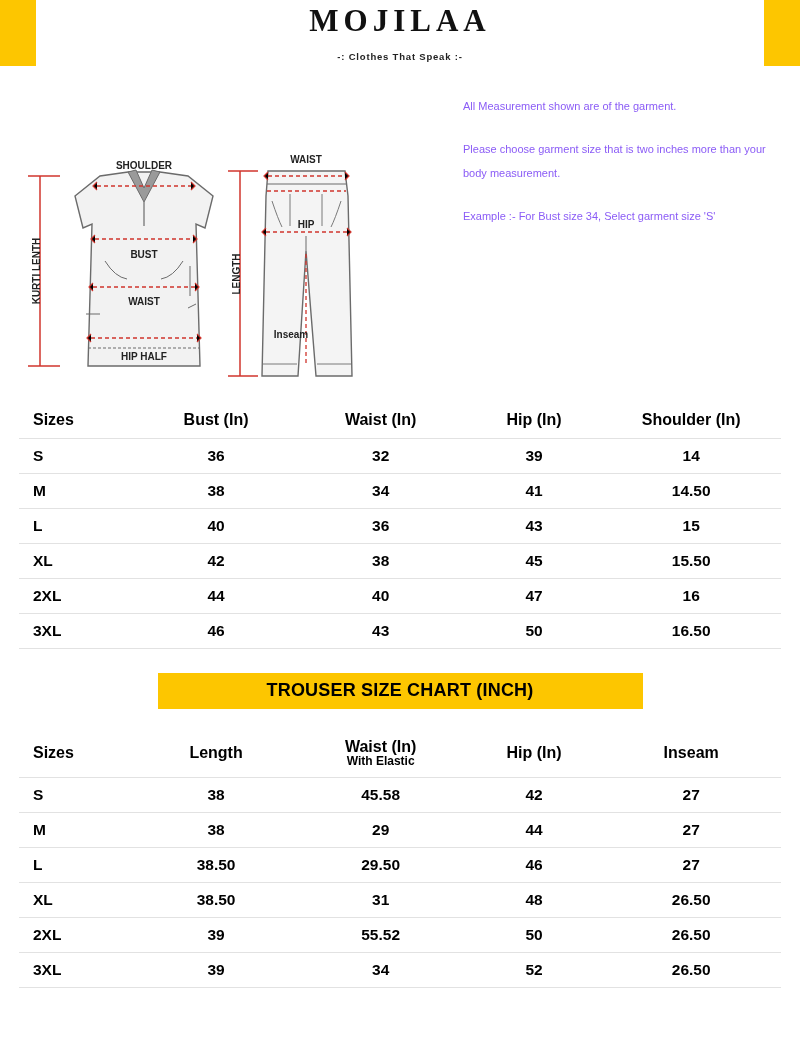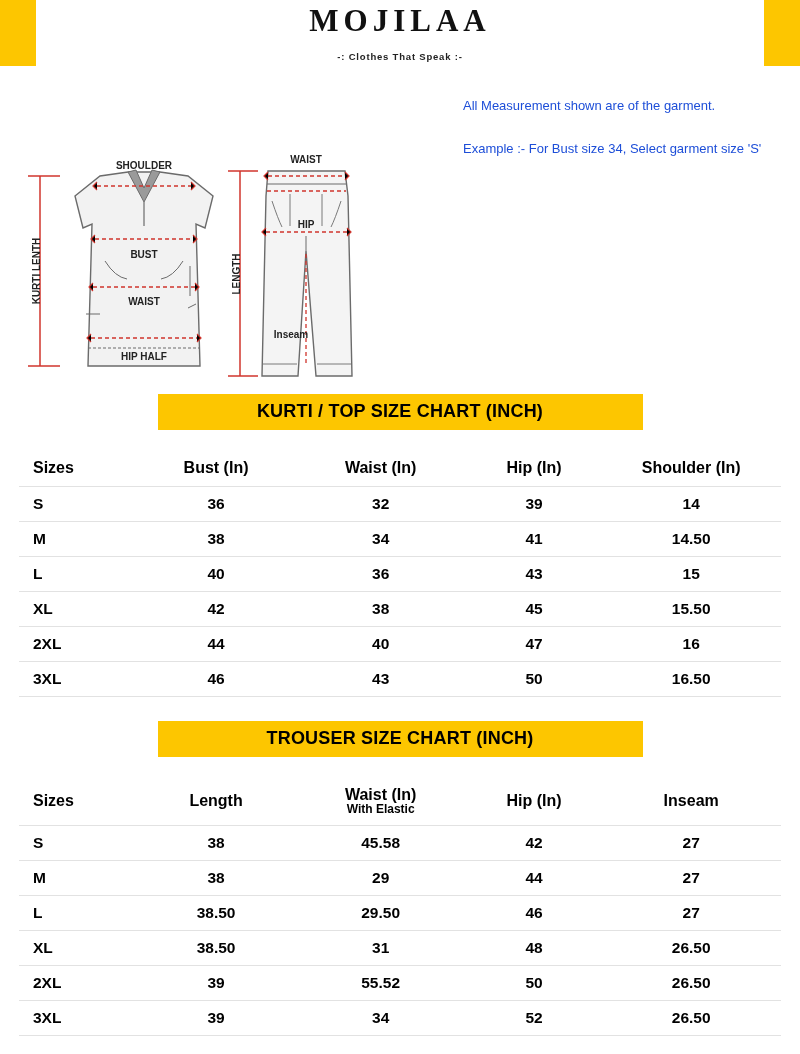--- a/index.html
+++ b/index.html
@@ -67,23 +67,23 @@
     height: 320px;
     box-sizing: border-box;
   }
   .figures {
     width: 445px;
     position: relative;
   }
   .notes {
     flex: 1;
     padding: 18px 20px 0 18px;
-    font-size: 13px;
+    font-size: 11px;
     line-height: 24px;
-    color: #1d4ed8;
+    color: #8b5cf6;
   }
   .notes p {
     margin: 0 0 19px 0;
   }
 
   
   .section-bar {
     margin: 0 auto;
     width: 485px;
     background: #fdc600;
@@ -236,27 +236,25 @@
           <text class="fig-label" x="306" y="87" text-anchor="middle">WAIST</text>
           <text class="fig-label" x="306" y="152" text-anchor="middle">HIP</text>
           <text class="fig-label" x="291" y="262" text-anchor="middle">Inseam</text>
           <text class="fig-label" x="240" y="198" text-anchor="middle" transform="rotate(-90 240 198)">LENGTH</text>
         </g>
       </svg>
     </div>
 
     <div class="notes">
       <p>All Measurement shown are of the garment.</p>
+      <p>Please choose garment size that is two inches more than your body measurement.</p>
       <p>Example :- For Bust size 34, Select garment size 'S'</p>
     </div>
   </div>
 
-  <div class="bar-wrap">
-    <div class="section-bar">KURTI / TOP SIZE CHART (INCH)</div>
-  </div>
 
   <table>
     <thead>
       <tr>
         <th class="col-size">Sizes</th>
         <th class="col-a">Bust (In)</th>
         <th class="col-b">Waist (In)</th>
         <th class="col-c">Hip (In)</th>
         <th class="col-d">Shoulder (In)</th>
       </tr>

